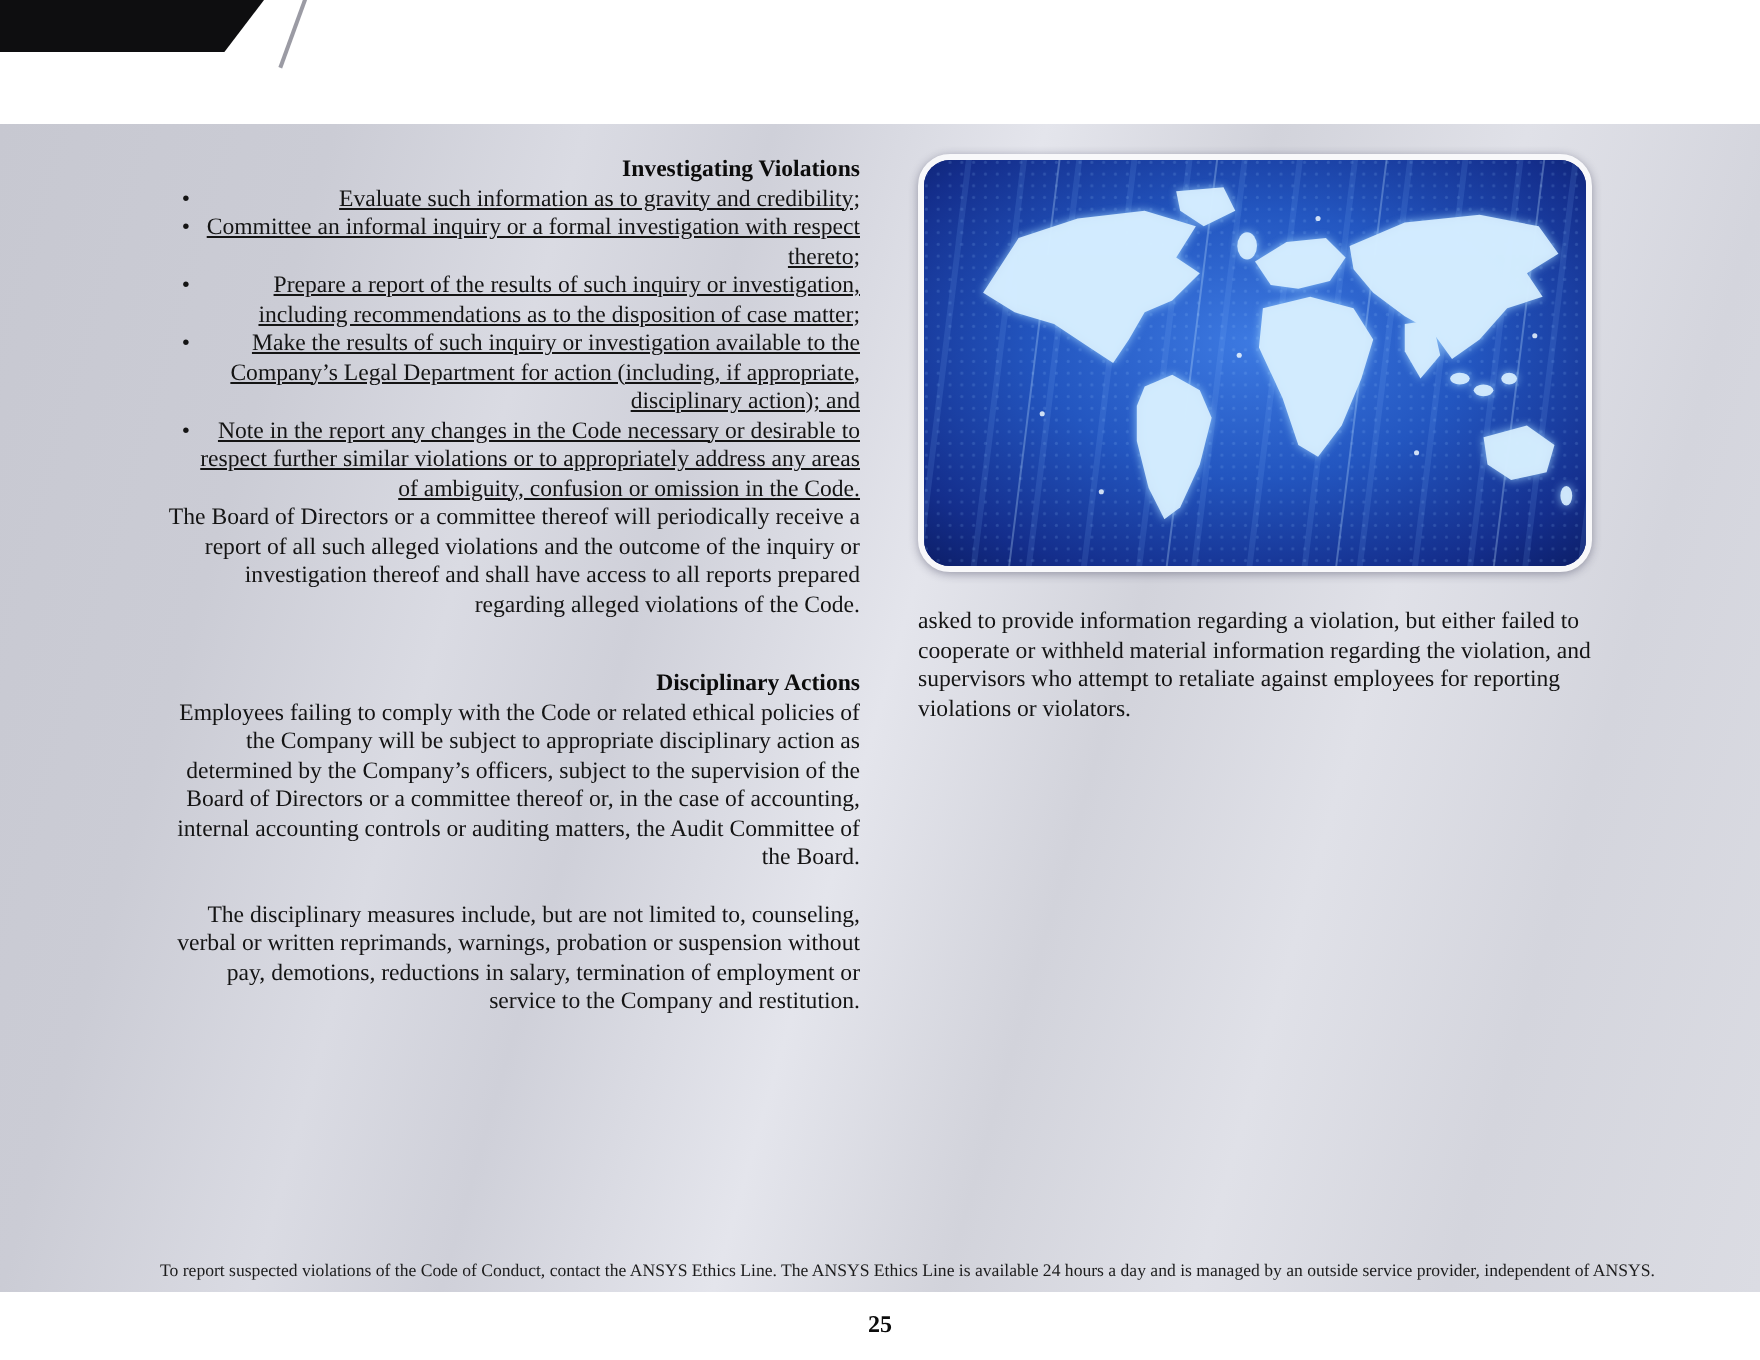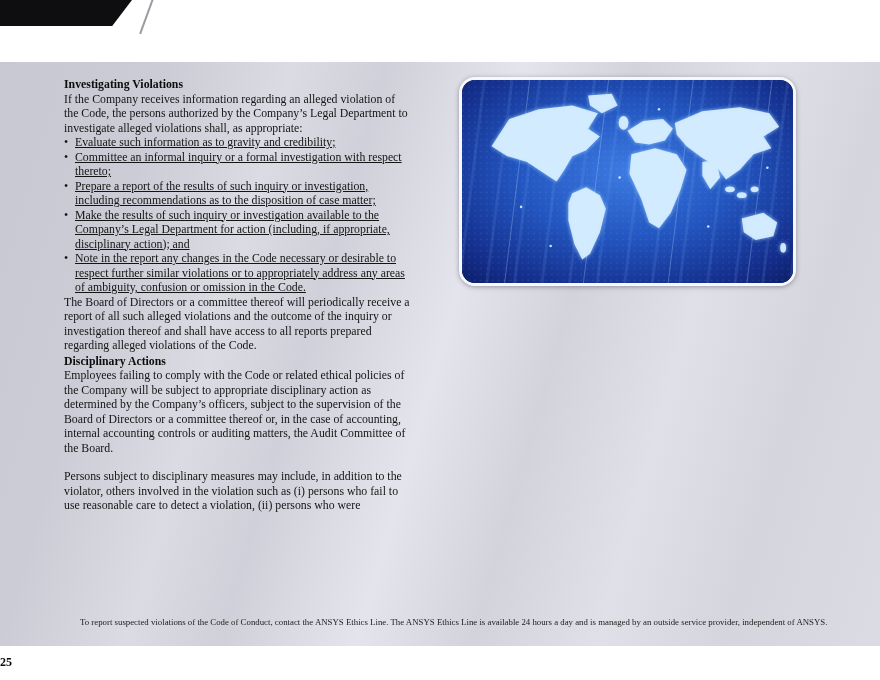--- a/index.html
+++ b/index.html
@@ -12,52 +12,51 @@
                clip-path:polygon(0 0,100% 0,85% 100%,0 100%); }
   .hdr-line  { position:absolute; top:-5px; left:146px; width:1.5px; height:40px; background:#9b9ba4;
                transform:rotate(20deg); }
 
   
   .band { position:absolute; top:62px; left:0; width:880px; height:584px;
           background:linear-gradient(106deg,
             #c7c8d1 0%, #cbccd5 16%, #dadbe3 28%, #cfd0d9 37%,
             #e4e5ec 50%, #d2d3db 61%, #e0e1e8 73%, #d4d5dd 85%, #dbdce3 100%); }
 
-  .leftcol  { position:absolute; left:64px;  top:77px; width:346px; font-size:11.8px; line-height:14.5px; color:#141414; }
+  .leftcol  { position:absolute; left:84px;  top:77px; width:346px; font-size:11.8px; line-height:14.5px; color:#141414;text-align:right; }
   .rightcol { position:absolute; left:459px; top:303px; width:341px; font-size:11.8px; line-height:14.5px; color:#141414; }
   .head { font-size:11.8px; font-weight:bold; color:#0c0c0c; }
   .bullet-row { display:flex; }
   .bmark { flex:0 0 11px; width:11px; }
   .btext { flex:1;text-decoration:underline; }
-  .sec2 { margin-top:1px; }
+  .sec2 { margin-top:25px; }
   .para { margin-top:14px; }
 
   
   .map { position:absolute; left:459px; top:77px; width:337px; height:209px;
          border-radius:16px; border:3px solid #f8f8fa; overflow:hidden;
          box-shadow:0 1px 5px rgba(40,40,70,.4); background:#13257a; }
   .map svg { display:block; width:100%; height:100%; }
 
-  .footer { position:absolute; left:80px; top:617px; width:762px; font-size:8.8px; line-height:11px; color:#1c1c1c; }
-  .pagenum { position:absolute; left:0; top:655px; width:880px; 
+  .footer { position:absolute; left:80px; top:630px; width:762px; font-size:8.8px; line-height:11px; color:#1c1c1c; }
+  .pagenum { position:absolute; left:0; top:655px; width:880px; text-align:center;
              font-weight:bold; font-size:12px; color:#0c0c0c; }
 </style>
 </head>
 <body>
 
 <div class="page">
 
   <div class="hdr-black"></div>
   <div class="hdr-line"></div>
 
   <div class="band"></div>
 
   <div class="leftcol">
     <div class="head">Investigating Violations</div>
-    <div>If the Company receives information regarding an alleged violation of the Code, the persons authorized by the Company’s Legal Department to investigate alleged violations shall, as appropriate:</div>
 
     <div>
       <div class="bullet-row">
         <span class="bmark">•</span>
         <span class="btext">Evaluate such information as to gravity and credibility;</span>
       </div>
       <div class="bullet-row">
         <span class="bmark">•</span>
         <span class="btext">Committee an informal inquiry or a formal investigation with respect thereto;</span>
       </div>
@@ -73,21 +72,21 @@
         <span class="bmark">•</span>
         <span class="btext">Note in the report any changes in the Code necessary or desirable to respect further similar violations or to appropriately address any areas of ambiguity, confusion or omission in the Code.</span>
       </div>
     </div>
 
     <div>The Board of Directors or a committee thereof will periodically receive a report of all such alleged violations and the outcome of the inquiry or investigation thereof and shall have access to all reports prepared regarding alleged violations of the Code.</div>
 
     <div class="sec2">
       <div class="head">Disciplinary Actions</div>
       <div>Employees failing to comply with the Code or related ethical policies of the Company will be subject to appropriate disciplinary action as determined by the Company’s officers, subject to the supervision of the Board of Directors or a committee thereof or, in the case of accounting, internal accounting controls or auditing matters, the Audit Committee of the Board.</div>
-      <div class="para">Persons subject to disciplinary measures may include, in addition to the violator, others involved in the violation such as (i) persons who fail to use reasonable care to detect a violation, (ii) persons who were</div>
+      <div class="para">The disciplinary measures include, but are not limited to, counseling, verbal or written reprimands, warnings, probation or suspension without pay, demotions, reductions in salary, termination of employment or service to the Company and restitution.</div>
     </div>
   </div>
 
   <div class="map">
     <svg viewBox="0 0 336 208" preserveAspectRatio="none">
       <defs>
         <radialGradient id="mapbg" cx="50%" cy="45%" r="78%">
           <stop offset="0%" stop-color="#3d7ae2"></stop>
           <stop offset="42%" stop-color="#2356c0"></stop>
           <stop offset="78%" stop-color="#142e8c"></stop>
@@ -148,17 +147,18 @@
         <circle cx="60" cy="130" r="1.3"></circle>
         <circle cx="200" cy="30" r="1.3"></circle>
         <circle cx="250" cy="150" r="1.3"></circle>
         <circle cx="310" cy="90" r="1.3"></circle>
         <circle cx="90" cy="170" r="1.3"></circle>
         <circle cx="160" cy="100" r="1.3"></circle>
       </g>
     </svg>
   </div>
 
+  <div class="rightcol">asked to provide information regarding a violation, but either failed to cooperate or withheld material information regarding the violation, and supervisors who attempt to retaliate against employees for reporting violations or violators.</div>
 
   <div class="footer">To report suspected violations of the Code of Conduct, contact the ANSYS Ethics Line. The ANSYS Ethics Line is available 24 hours a day and is managed by an outside service provider, independent of ANSYS.</div>
   <div class="pagenum">25</div>
 
 </div>
 
 </body></html>

